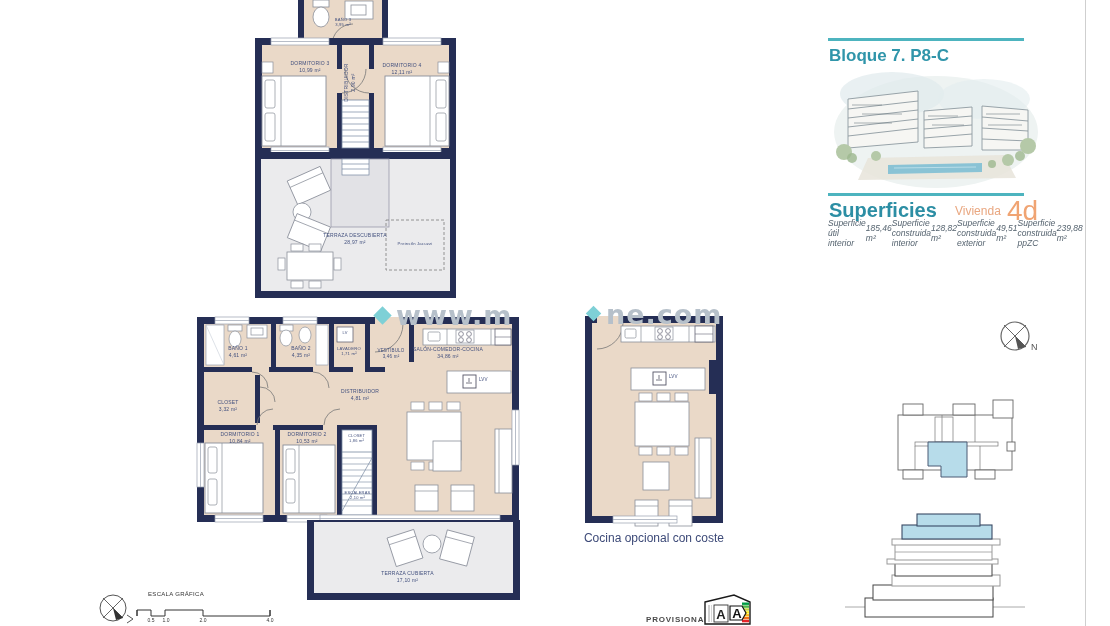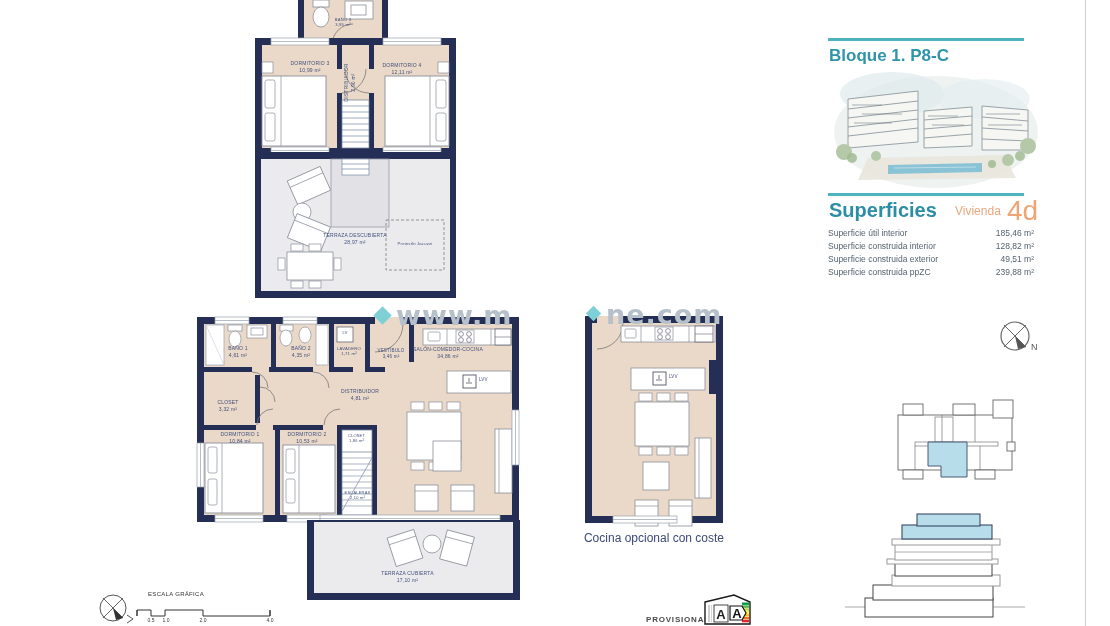--- a/index.html
+++ b/index.html
@@ -11,21 +11,21 @@
   .rlab{position:absolute;text-align:center;color:#42507e;line-height:1.3;font-size:5px;letter-spacing:.2px;z-index:3;}
   .rlab span{display:block;}
   .wm{position:absolute;display:flex;align-items:flex-start;gap:7px;z-index:6;}
   .wm-d{width:13px;height:13px;background:#7ed0d6;transform:rotate(45deg);margin-top:9px;flex:none;}
   .wm-t{font-family:"DejaVu Sans",sans-serif;font-weight:bold;font-size:27px;color:#b6c0ca;letter-spacing:1px;}
   .teal-rule{position:absolute;height:3px;background:#4db4bf;}
   .panel-title{position:absolute;font-weight:bold;font-size:17px;color:#3095aa;}
   .sup-head{position:absolute;font-weight:bold;font-size:20px;color:#2c8ea4;}
   .viv-label{position:absolute;font-size:12px;color:#e9a780;}
   .viv-code{position:absolute;font-size:28px;color:#f0a473;}
-  .panel-rows{position:absolute;display:flex;flex-direction:column;}
+  .panel-rows{position:absolute;display:flex;font-style:italic;}
   .panel-row{display:flex;justify-content:space-between;font-size:8.5px;color:#55636f;height:13px;align-items:center;}
   .caption{position:absolute;text-align:center;color:#3d4a78;}
   .tick{position:absolute;font-size:5px;color:#333;text-align:center;width:18px;}
   .nlab{position:absolute;font-size:9px;color:#555;}
 </style>
 </head>
 <body>
 
 <div id="canvas">
 
@@ -427,21 +427,21 @@
     <span class="wm-t">www.m</span>
   </div>
   <div class="wm" style="left:588px;top:299px">
     <span class="wm-d" style="width:11px;height:11px"></span>
     <span class="wm-t">ne.com</span>
   </div>
 
   <div class="abs" style="left:1085px;top:0;width:1px;height:626px;background:#cfcfcf"></div>
   <div class="teal-rule" style="left:828px;top:38px;width:196px"></div>
   <div class="panel-title" style="left:829px;top:46px">
-    <span>Bloque 1. P8-C</span>
+    <span>Bloque 7. P8-C</span>
   </div>
 
   <svg class="abs" style="left:832px;top:66px" width="208" height="124" viewBox="0 0 208 124">
     <ellipse cx="104" cy="66" rx="102" ry="56" fill="#eef3f2"></ellipse>
     <ellipse cx="60" cy="28" rx="52" ry="22" fill="#dfe9ec" opacity="0.7"></ellipse>
     <ellipse cx="152" cy="33" rx="46" ry="20" fill="#e3ecee" opacity="0.6"></ellipse>
     <g stroke="#8d9aa0" stroke-width="0.9" fill="#f6f6f3">
       <path d="M16 82 L16 33 L86 25 L86 76 Z"></path>
       <path d="M16 43 L86 35 M16 52 L86 44 M16 61 L86 53 M16 70 L86 62" fill="none"></path>
       <path d="M92 82 L92 45 L140 41 L140 80 Z"></path>

